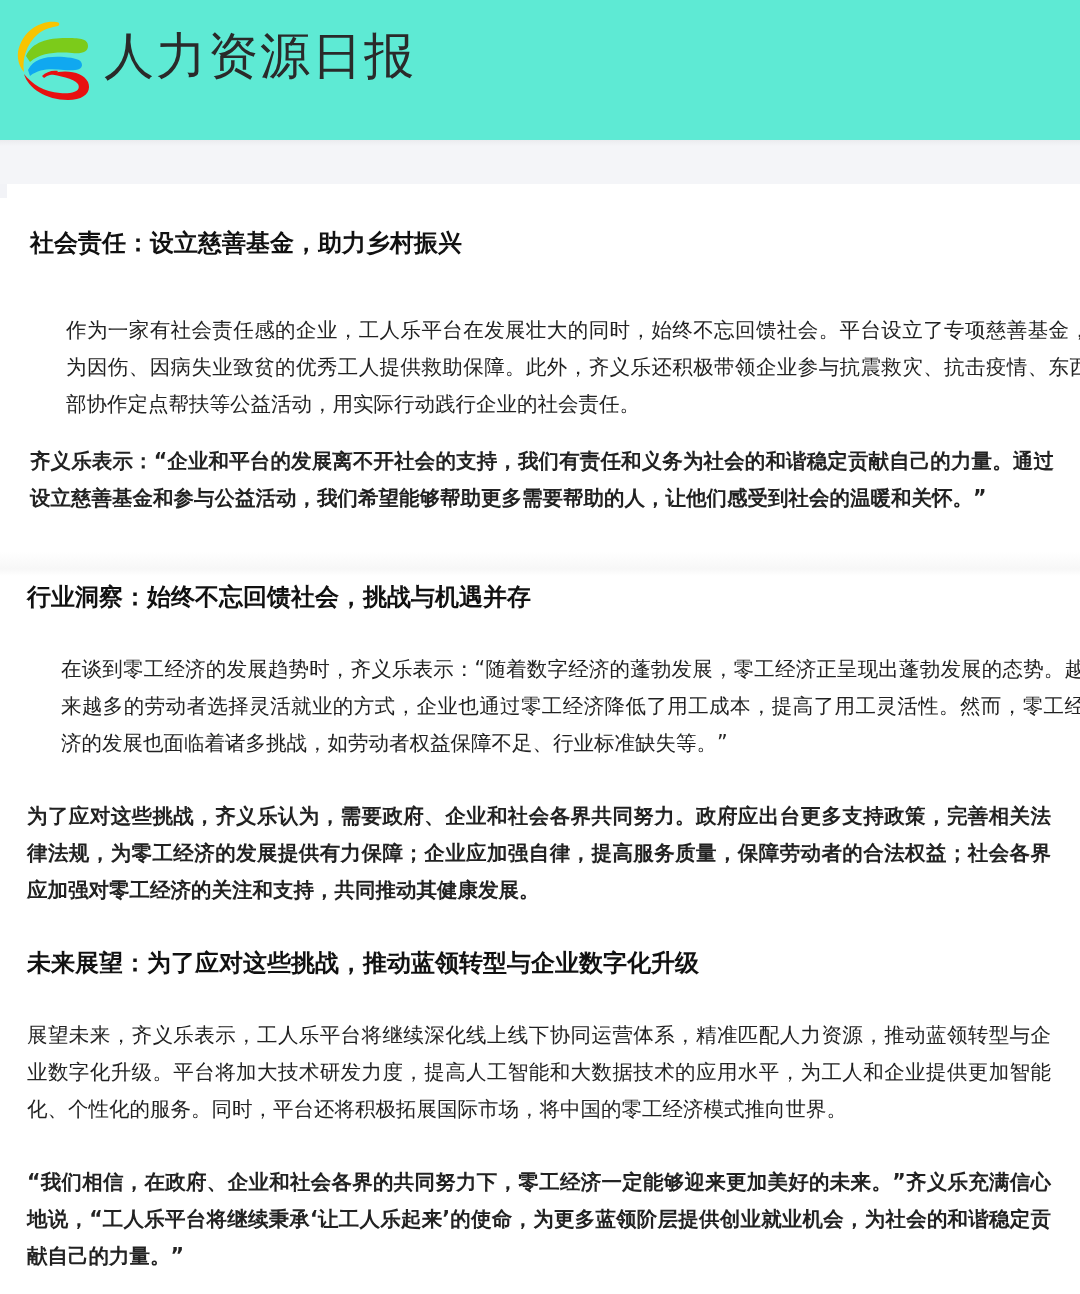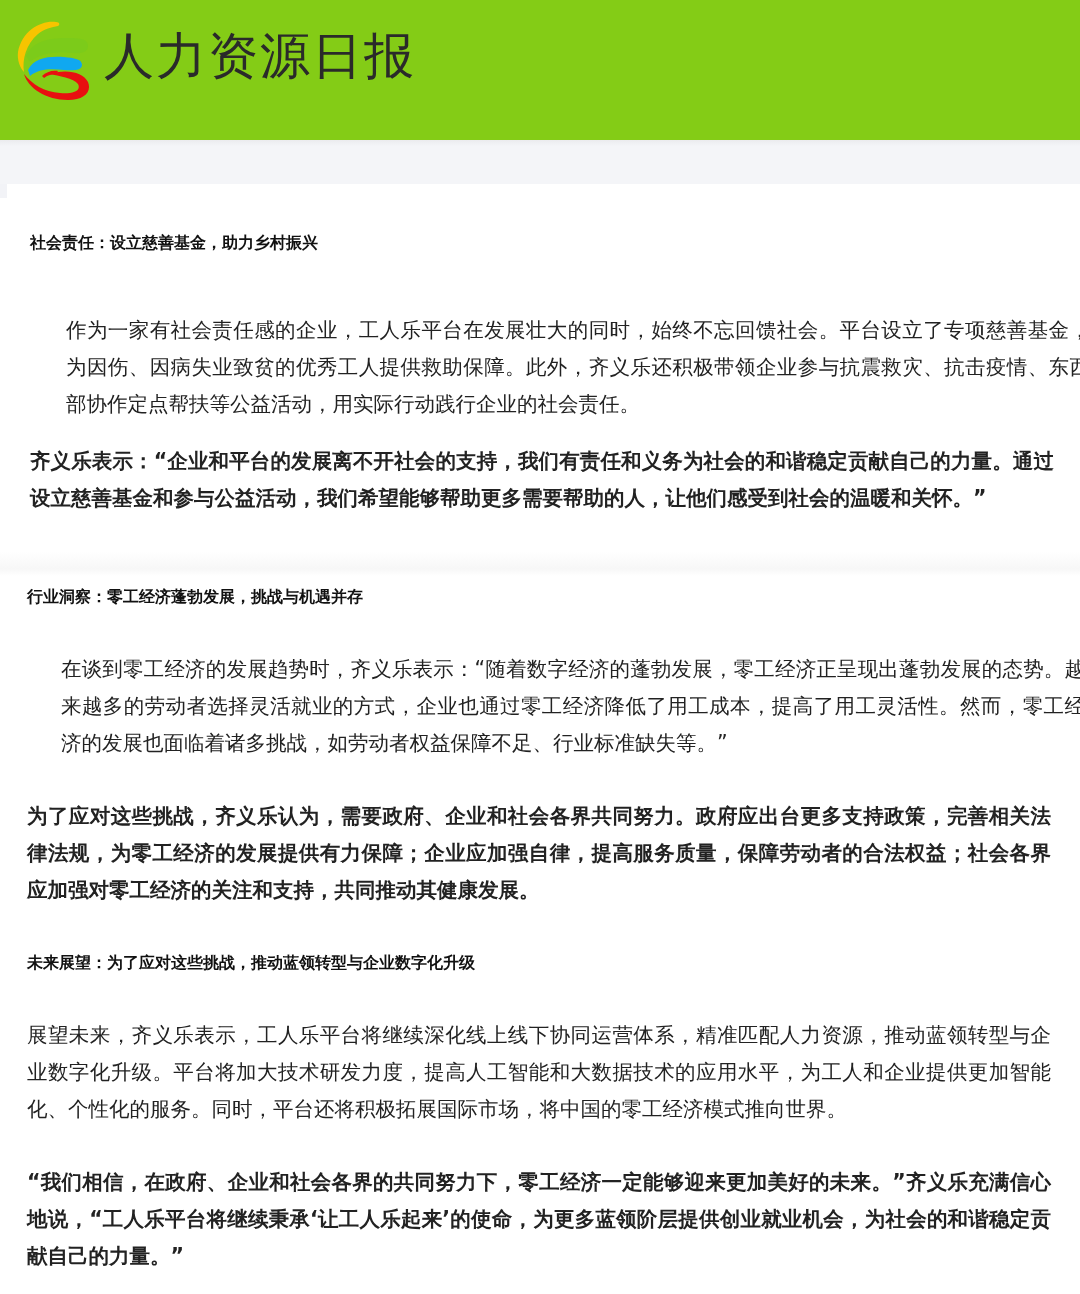--- a/index.html
+++ b/index.html
@@ -8,21 +8,21 @@
     height: 1294px;
     background: #ffffff;
     font-family: "DejaVu Sans", "Liberation Sans", sans-serif;
     color: #1f1f1f;
     overflow: hidden;
     position: relative;
   }
   .header {
     position: absolute; left: 0; top: 0;
     width: 1080px; height: 140px;
-    background: #84cc16;
+    background: #5eead4;
   }
   .logo {
     position: absolute; left: 12px; top: 16px;
     width: 78px; height: 84px;
   }
   .site-title {
     position: absolute; left: 104px; top: 24px;
     font-size: 50px; line-height: 64px;
     color: #2a2a2a; letter-spacing: 2px;
     font-weight: normal;
@@ -50,21 +50,21 @@
   .block {
     position: absolute;
     font-size: 20.5px;
     line-height: 37px;
     color: #222222;
     margin: 0;
   }
   .h {
     font-weight: bold;
     color: #111111;
-    font-size: 16px;
+    font-size: 24px;
     line-height: 30px;
   }
   .p { width: 1024px; text-align: justify; }
 </style>
 </head>
 <body>
 
 <div class="header">
   <div class="logo">
     <svg width="78" height="84" viewBox="0 0 78 84">
@@ -84,19 +84,19 @@
 
 <div class="grey-strip"></div>
 <div class="left-notch"></div>
 <div class="content"></div>
 <div class="seam"></div>
 
 <h2 class="block h" style="left:30px; top:228px;">社会责任：设立慈善基金，助力乡村振兴</h2>
 <p class="block p" style="left:30px; top:312px;margin-left:36px;">作为一家有社会责任感的企业，工人乐平台在发展壮大的同时，始终不忘回馈社会。平台设立了专项慈善基金，为因伤、因病失业致贫的优秀工人提供救助保障。此外，齐义乐还积极带领企业参与抗震救灾、抗击疫情、东西部协作定点帮扶等公益活动，用实际行动践行企业的社会责任。</p>
 <p class="block p" style="left:30px; top:443px;font-weight:bold;">齐义乐表示：“企业和平台的发展离不开社会的支持，我们有责任和义务为社会的和谐稳定贡献自己的力量。通过设立慈善基金和参与公益活动，我们希望能够帮助更多需要帮助的人，让他们感受到社会的温暖和关怀。”</p>
 
-<h2 class="block h" style="left:27px; top:582px;">行业洞察：零工经济蓬勃发展，挑战与机遇并存</h2>
+<h2 class="block h" style="left:27px; top:582px;">行业洞察：始终不忘回馈社会，挑战与机遇并存</h2>
 <p class="block p" style="left:27px; top:651px;margin-left:34px;">在谈到零工经济的发展趋势时，齐义乐表示：“随着数字经济的蓬勃发展，零工经济正呈现出蓬勃发展的态势。越来越多的劳动者选择灵活就业的方式，企业也通过零工经济降低了用工成本，提高了用工灵活性。然而，零工经济的发展也面临着诸多挑战，如劳动者权益保障不足、行业标准缺失等。”</p>
 <p class="block p" style="left:27px; top:798px;font-weight:bold;">为了应对这些挑战，齐义乐认为，需要政府、企业和社会各界共同努力。政府应出台更多支持政策，完善相关法律法规，为零工经济的发展提供有力保障；企业应加强自律，提高服务质量，保障劳动者的合法权益；社会各界应加强对零工经济的关注和支持，共同推动其健康发展。</p>
 
 <h2 class="block h" style="left:27px; top:948px;">未来展望：为了应对这些挑战，推动蓝领转型与企业数字化升级</h2>
 <p class="block p" style="left:27px; top:1017px;">展望未来，齐义乐表示，工人乐平台将继续深化线上线下协同运营体系，精准匹配人力资源，推动蓝领转型与企业数字化升级。平台将加大技术研发力度，提高人工智能和大数据技术的应用水平，为工人和企业提供更加智能化、个性化的服务。同时，平台还将积极拓展国际市场，将中国的零工经济模式推向世界。</p>
 <p class="block p" style="left:27px; top:1164px;font-weight:bold;">“我们相信，在政府、企业和社会各界的共同努力下，零工经济一定能够迎来更加美好的未来。”齐义乐充满信心地说，“工人乐平台将继续秉承‘让工人乐起来’的使命，为更多蓝领阶层提供创业就业机会，为社会的和谐稳定贡献自己的力量。”</p>
 
 </body></html>

